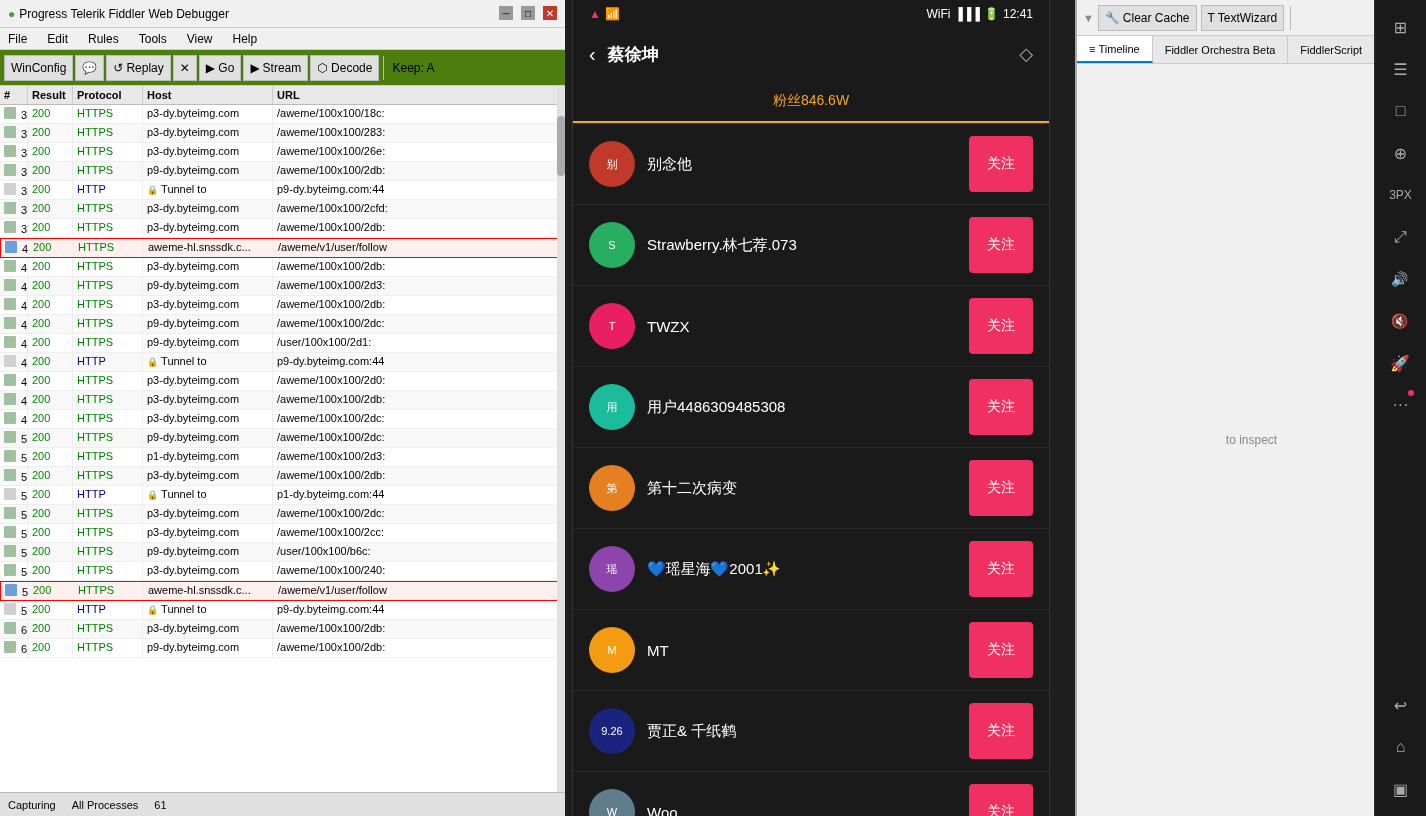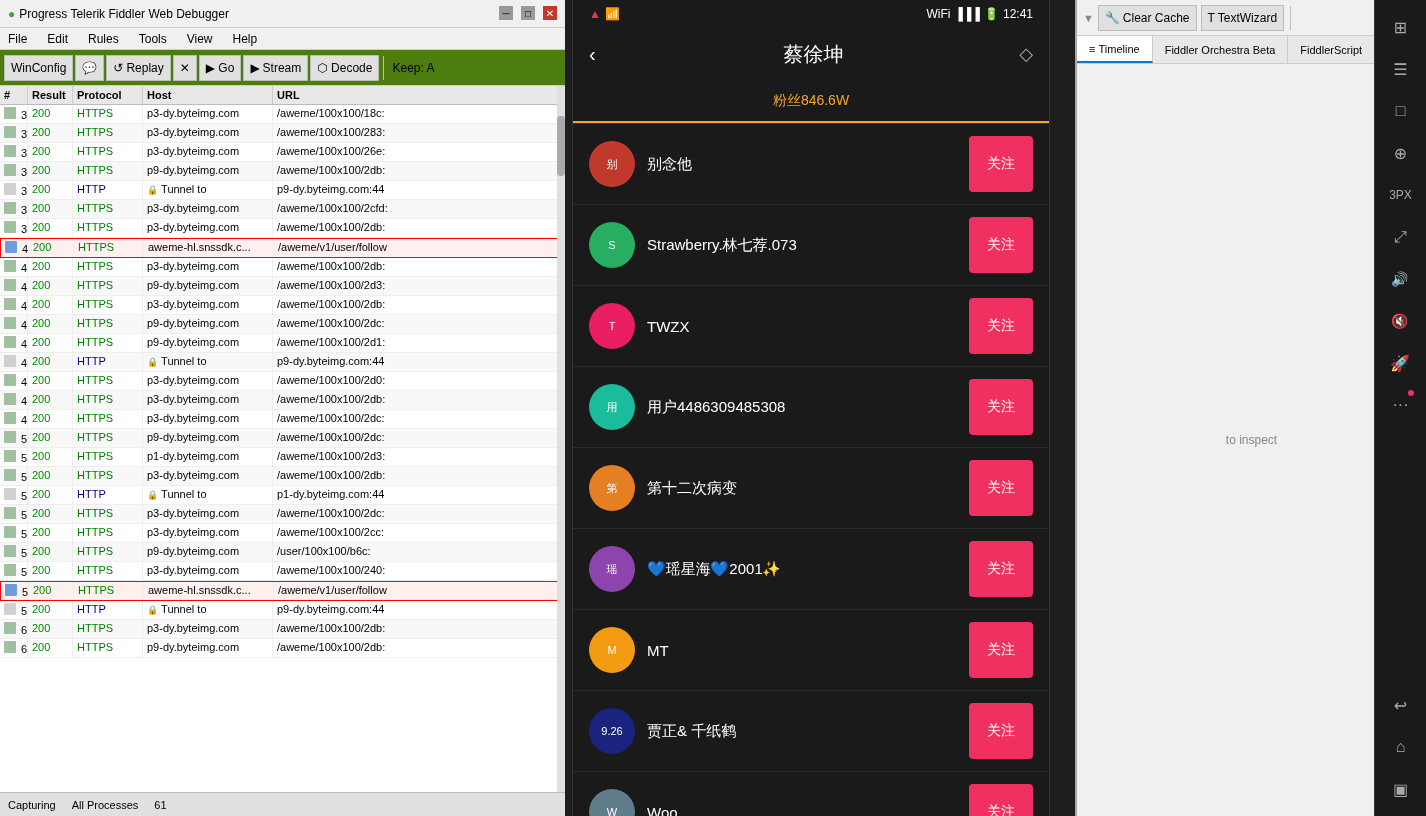--- a/index.html
+++ b/index.html
@@ -212,24 +212,23 @@
 
     .back-btn {
       color: white;
       font-size: 20px;
       cursor: pointer;
       margin-right: 12px;
     }
 
     .phone-title {
       color: white;
-      font-size: 20px;
-      font-weight: normal;
+      font-size: 17px;
+      font-weight: bold;
       flex: 1;
-      text-align: center;
     }
 
     
     .phone-tabs {
       height: 44px;
       background: #1a1a1a;
       display: flex;
       border-bottom: 1px solid #333;
     }
 
@@ -584,21 +583,21 @@
     <div class="td">/aweme/100x100/2dc:</div>
   </div>
         <div class="table-row">
     <div class="td">
       <span style="display:inline-block; width:12px; height:12px; background:#a0c0a0; border-radius:1px; margin-right:2px;"></span>
       45
     </div>
     <div class="td" style="color:#008800;">200</div>
     <div class="td protocol-https">HTTPS</div>
     <div class="td">p9-dy.byteimg.com</div>
-    <div class="td">/aweme/100x100/2d1:</div>
+    <div class="td">/user/100x100/2d1:</div>
   </div>
         <div class="table-row">
     <div class="td">
       <span style="display:inline-block; width:12px; height:12px; background:#d0d0d0; border-radius:1px; margin-right:2px;"></span>
       46
     </div>
     <div class="td" style="color:#008800;">200</div>
     <div class="td protocol-http">HTTP</div>
     <div class="td"><span style="color:#666;font-size:9px;">🔒</span> Tunnel to</div>
     <div class="td">p9-dy.byteimg.com:44</div>

